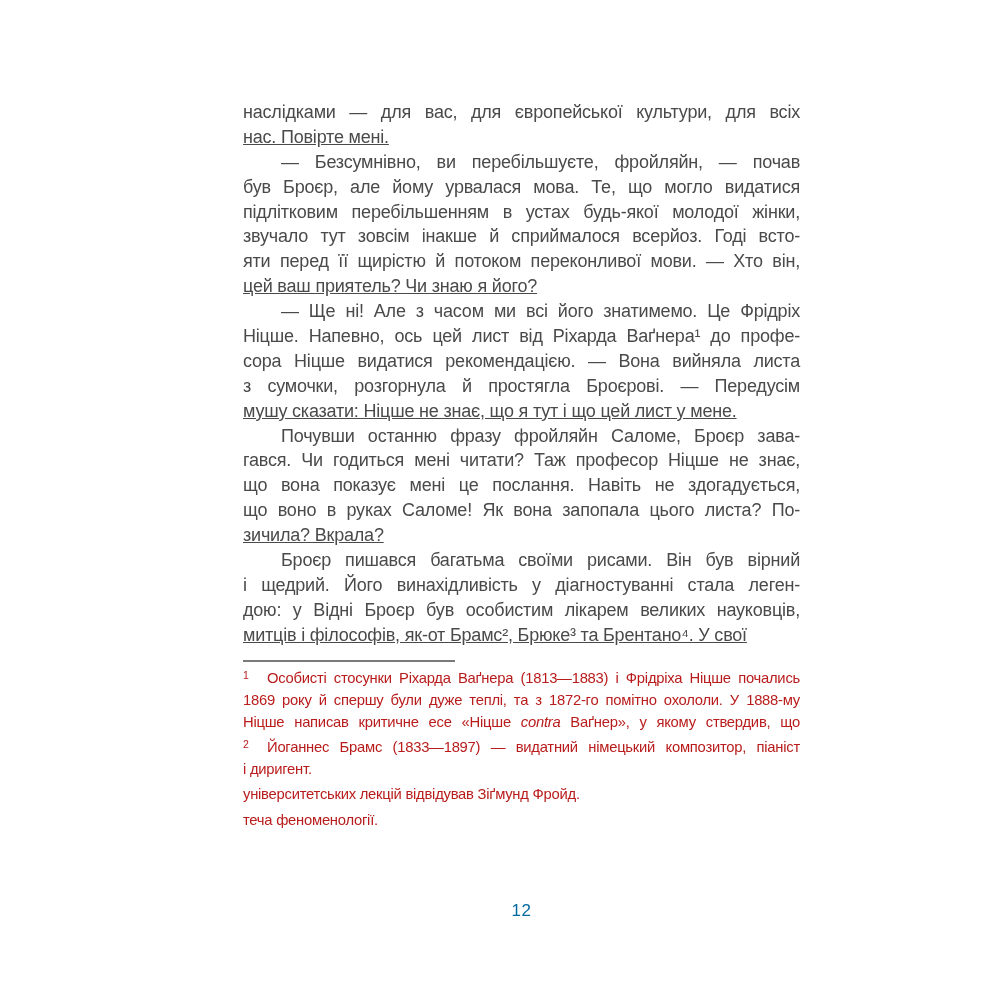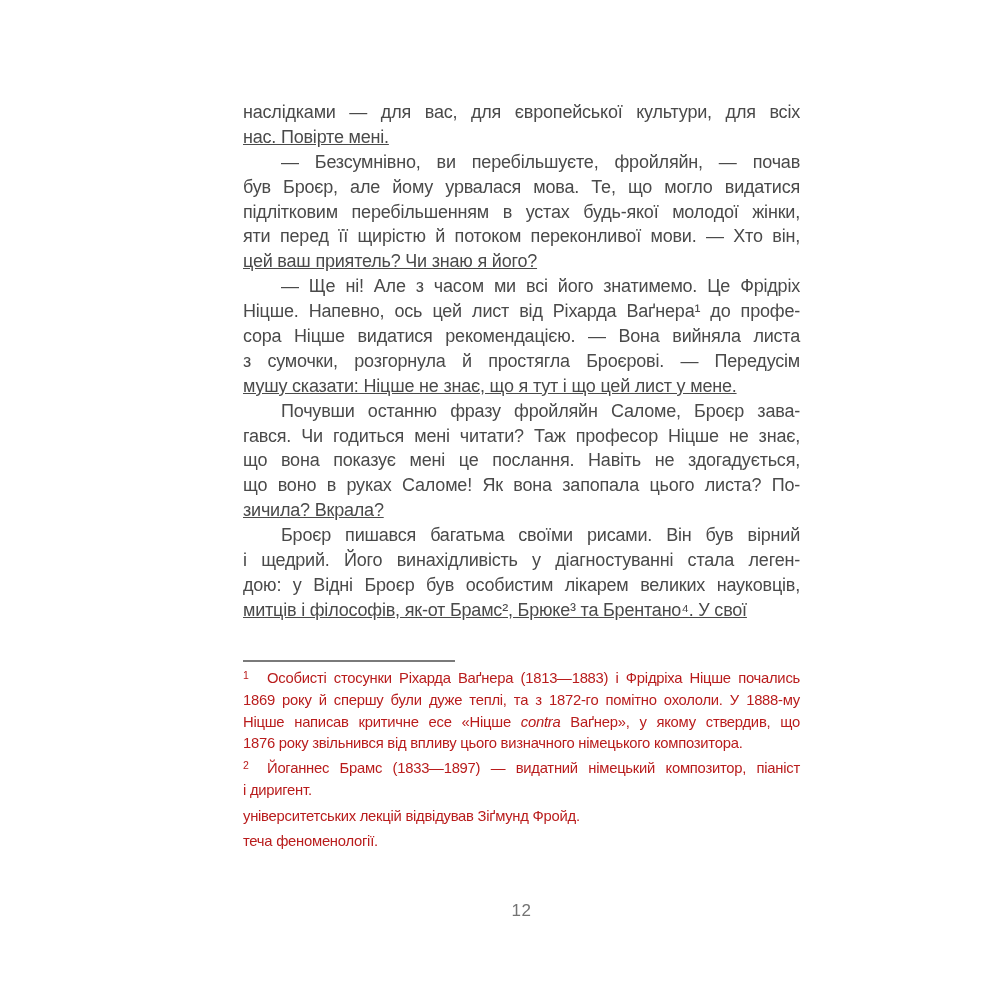--- a/index.html
+++ b/index.html
@@ -32,39 +32,40 @@
   }
   .fline.last { text-align-last:left; }
   .fn-marker {
     display:inline-block; width:24px;
     font-size:10.5px; position:relative; top:-4px; letter-spacing:0;
   }
   .italic { font-style:italic; }
 
   .page-number {
     position:absolute; left:243px; top:901px; width:557px;
-    text-align:center; font-size:17px; color:#737373; letter-spacing:0.5px;
+    text-align:center; font-size:17px; color:#0369a1; letter-spacing:0.5px;
   }
 </style>
 </head>
 <body>
 
 <div class="page">
 
   <main class="text-block">
 
     <div class="para">
       <div class="bline first">наслідками — для вас, для європейської культури, для всіх</div>
       <div class="bline last">нас. Повірте мені.</div>
     </div>
 
     <div class="para indent">
       <div class="bline first">— Безсумнівно, ви перебільшуєте, фройляйн, — почав</div>
       <div class="bline">був Броєр, але йому урвалася мова. Те, що могло видатися</div>
       <div class="bline">підлітковим перебільшенням в устах будь-якої молодої жінки,</div>
+      <div class="bline">звучало тут зовсім інакше й сприймалося всерйоз. Годі всто-</div>
       <div class="bline">яти перед її щирістю й потоком переконливої мови. — Хто він,</div>
       <div class="bline last">цей ваш приятель? Чи знаю я його?</div>
     </div>
 
     <div class="para indent">
       <div class="bline first">— Ще ні! Але з часом ми всі його знатимемо. Це Фрідріх</div>
       <div class="bline">Ніцше. Напевно, ось цей лист від Ріхарда Ваґнера¹ до профе-</div>
       <div class="bline">сора Ніцше видатися рекомендацією. — Вона вийняла листа</div>
       <div class="bline">з сумочки, розгорнула й простягла Броєрові. — Передусім</div>
       <div class="bline last">мушу сказати: Ніцше не знає, що я тут і що цей лист у мене.</div>
@@ -88,21 +89,20 @@
   </main>
 
   <div class="fn-separator"></div>
 
   <section class="footnotes">
 
     <div class="footnote">
       <div class="fline"><span class="fn-marker">1</span><span>Особисті стосунки Ріхарда Ваґнера (1813—1883) і Фрідріха Ніцше почались</span></div>
       <div class="fline">1869 року й спершу були дуже теплі, та з 1872-го помітно охололи. У 1888-му</div>
       <div class="fline"><span>Ніцше написав критичне есе «Ніцше </span><span class="italic">contra</span><span> Ваґнер», у якому ствердив, що</span></div>
-      <div class="fline last">1876 року звільнився від впливу цього визначного німецького композитора.</div>
     </div>
 
     <div class="footnote">
       <div class="fline"><span class="fn-marker">2</span><span>Йоганнес Брамс (1833—1897) — видатний німецький композитор, піаніст</span></div>
       <div class="fline last">і диригент.</div>
     </div>
 
     <div class="footnote">
       <div class="fline last">університетських лекцій відвідував Зіґмунд Фройд.</div>
     </div>

